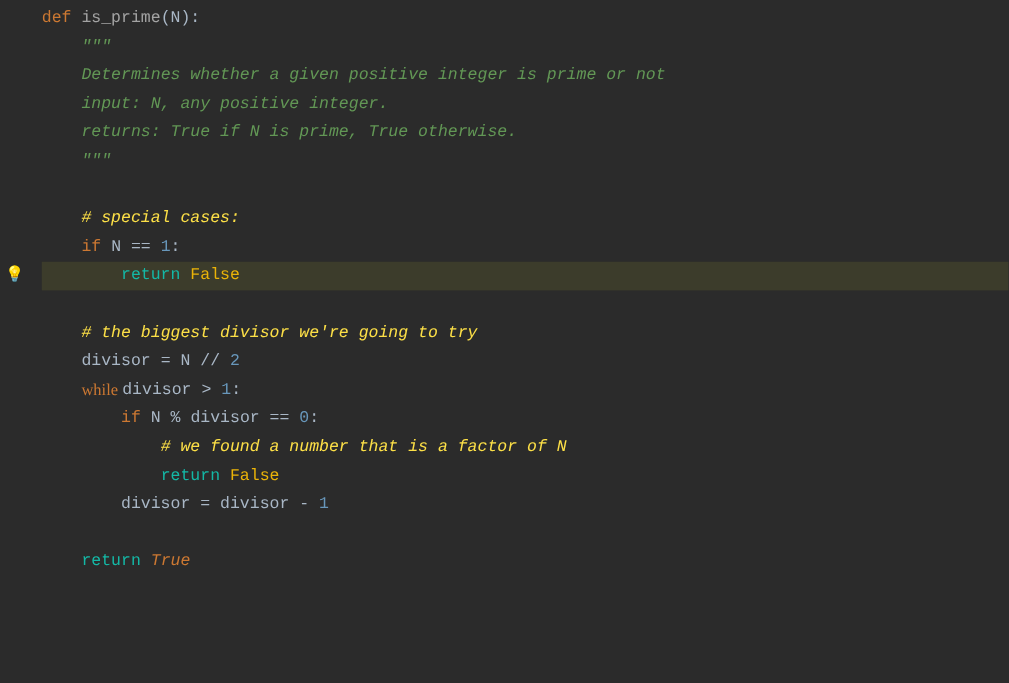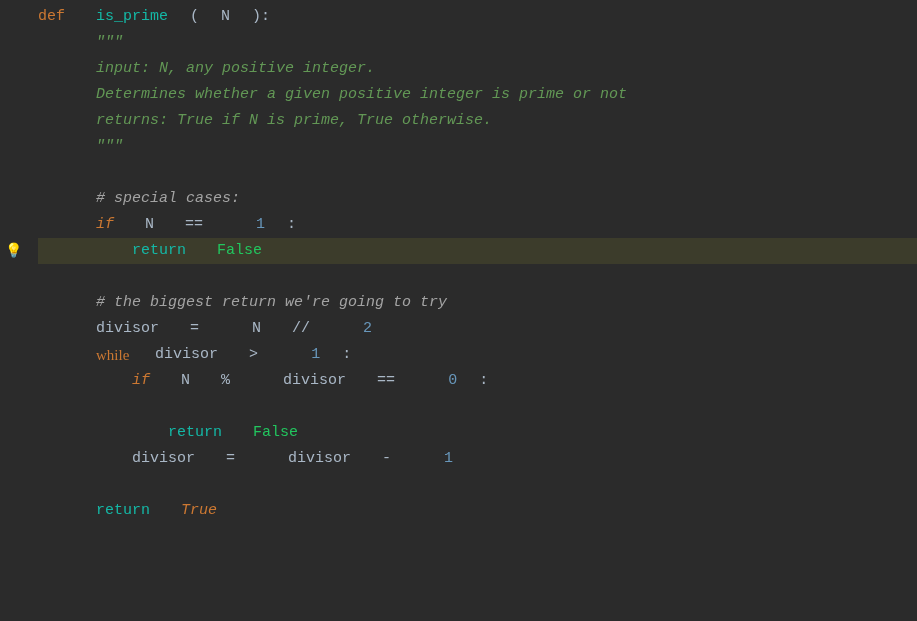--- a/index.html
+++ b/index.html
@@ -32,37 +32,36 @@
       overflow: hidden;
     }
 
     .line {
       display: flex;
       align-items: flex-start;
       min-height: 26px;
       line-height: 26px;
       white-space: pre;
       position: relative;
-      gap: 22px;
     }
 
     .line.highlighted {
       background-color: #3c3c2b;
     }
 
     .kw-def { color: #cc7832; }
-    .kw-fn { color: #14b8a6; }
+    .kw-fn { color: #a3a3a3; }
     .kw-return { color: #14b8a6; }
-    .kw-if { color: #cc7832; font-style: italic; }
+    .kw-if { color: #cc7832; }
     .kw-while { color: #cc7832; font-family: Liberation Serif, serif; }
     .kw-true { color: #cc7832; font-style: italic; }
-    .kw-false { color: #22c55e; }
+    .kw-false { color: #eab308; }
     .op { color: #a9b7c6; }
     .num { color: #6897bb; }
-    .comment { color: #a3a3a3; font-style: italic; }
+    .comment { color: #fde047; font-style: italic; }
     .docstring { color: #629755; font-style: italic; }
     .varname { color: #a9b7c6; }
     .plain { color: #a9b7c6; }
 
     .bulb {
       color: #f5c518;
       font-size: 16px;
       line-height: 26px;
       margin-top: 0px;
     }
@@ -105,32 +104,32 @@
       <div class="gutter-line"></div>
       <div class="gutter-line"></div>
       <div class="gutter-line"></div>
       <div class="gutter-line"></div>
       <div class="gutter-line"></div>
       <div class="gutter-line"></div>
     </div>
   <div class="code-area" id="code-lines">
   <div class="line"><span class="kw-def">def </span><span class="kw-fn">is_prime</span><span class="plain">(</span><span class="varname">N</span><span class="plain">):</span></div>
       <div class="line"><span class="plain">    </span><span class="docstring">"""</span></div>
+      <div class="line"><span class="plain">    </span><span class="docstring">Determines whether a given positive integer is prime or not</span></div>
       <div class="line"><span class="plain">    </span><span class="docstring">input: N, any positive integer.</span></div>
-      <div class="line"><span class="plain">    </span><span class="docstring">Determines whether a given positive integer is prime or not</span></div>
       <div class="line"><span class="plain">    </span><span class="docstring">returns: True if N is prime, True otherwise.</span></div>
       <div class="line"><span class="plain">    </span><span class="docstring">"""</span></div>
       <div class="line"><span class="plain">    </span></div>
       <div class="line"><span class="plain">    </span><span class="comment"># special cases:</span></div>
       <div class="line"><span class="plain">    </span><span class="kw-if">if </span><span class="varname">N </span><span class="op">==</span><span class="plain"> </span><span class="num">1</span><span class="plain">:</span></div>
       <div class="line highlighted"><span class="plain">        </span><span class="kw-return">return </span><span class="kw-false">False</span></div>
       <div class="line"><span class="plain">    </span></div>
-      <div class="line"><span class="plain">    </span><span class="comment"># the biggest return we're going to try</span></div>
+      <div class="line"><span class="plain">    </span><span class="comment"># the biggest divisor we're going to try</span></div>
       <div class="line"><span class="plain">    </span><span class="varname">divisor </span><span class="op">=</span><span class="plain"> </span><span class="varname">N </span><span class="op">//</span><span class="plain"> </span><span class="num">2</span></div>
       <div class="line"><span class="plain">    </span><span class="kw-while">while </span><span class="varname">divisor </span><span class="op">&gt;</span><span class="plain"> </span><span class="num">1</span><span class="plain">:</span></div>
       <div class="line"><span class="plain">        </span><span class="kw-if">if </span><span class="varname">N </span><span class="op">%</span><span class="plain"> </span><span class="varname">divisor </span><span class="op">==</span><span class="plain"> </span><span class="num">0</span><span class="plain">:</span></div>
-      <div class="line"><span class="plain">            </span></div>
+      <div class="line"><span class="plain">            </span><span class="comment"># we found a number that is a factor of N</span></div>
       <div class="line"><span class="plain">            </span><span class="kw-return">return </span><span class="kw-false">False</span></div>
       <div class="line"><span class="plain">        </span><span class="varname">divisor </span><span class="op">=</span><span class="plain"> </span><span class="varname">divisor </span><span class="op">-</span><span class="plain"> </span><span class="num">1</span></div>
       <div class="line"><span class="plain">    </span></div>
       <div class="line"><span class="plain">    </span><span class="kw-return">return </span><span class="kw-true">True</span></div>
     </div>
 </div>
 
 </body></html>

